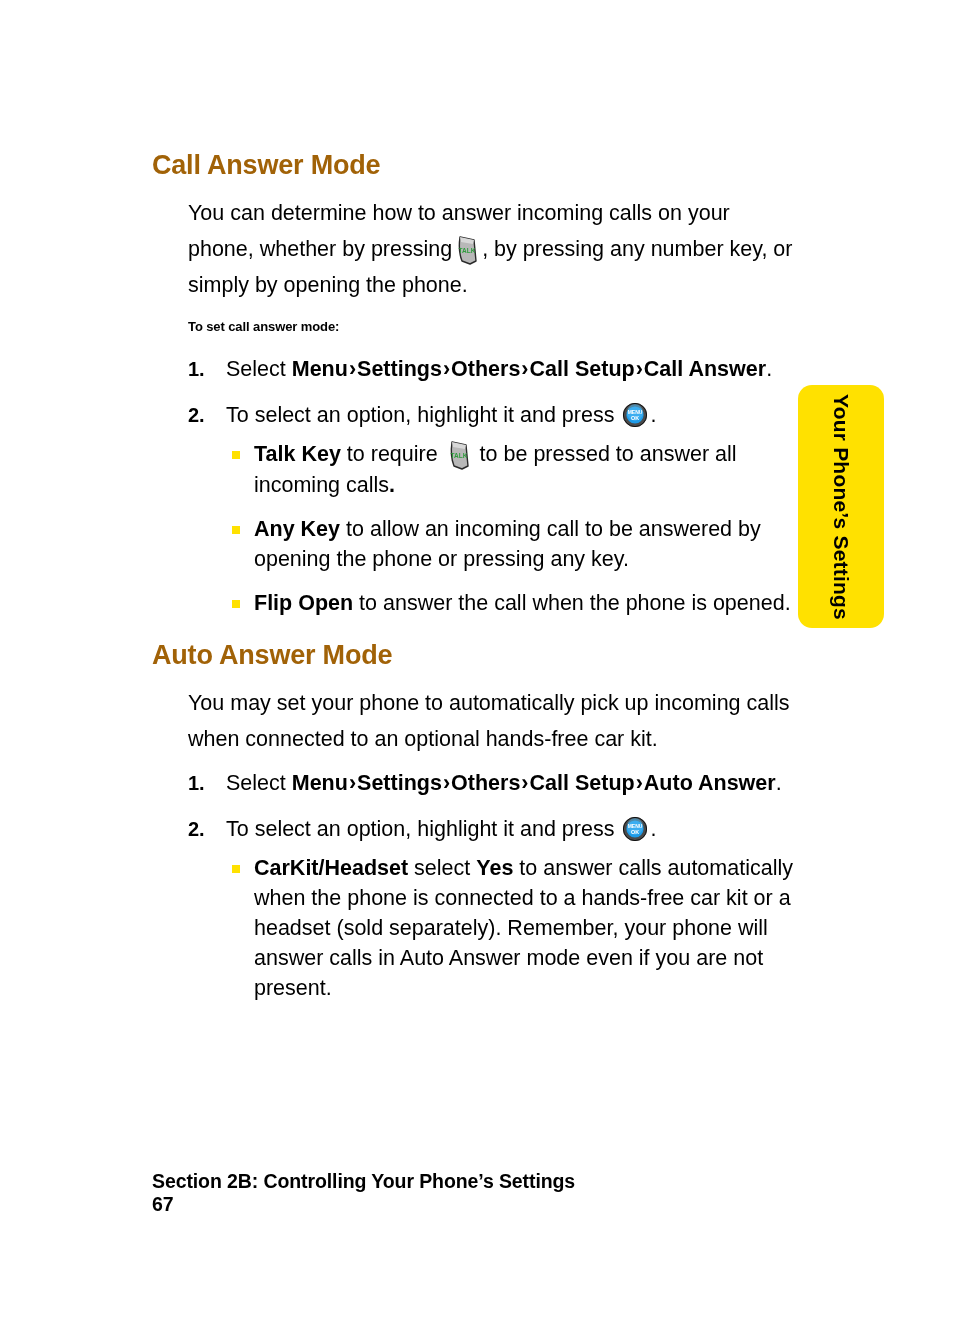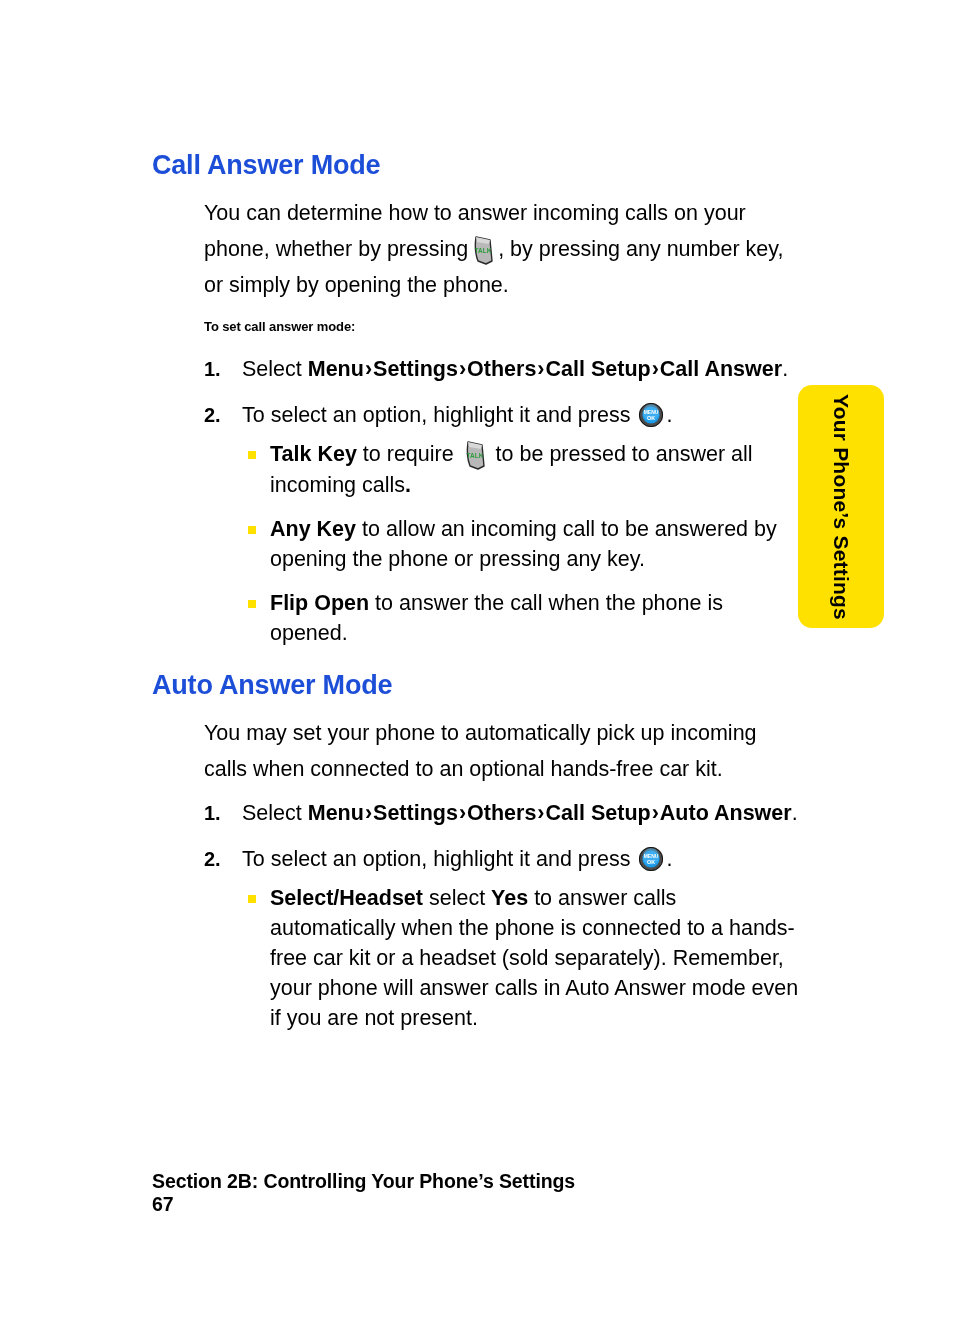--- a/index.html
+++ b/index.html
@@ -54,27 +54,27 @@
     top: 150px;
     width: 648px;
   }
 
   h2.section-heading {
     font-size: 27px;
     font-weight: bold;
     letter-spacing: -0.2px;
     margin: 0 0 14px 0;
     padding: 0;
-    color: #1d4ed8;
+    color: #a16207;
   }
   h2.section-heading.second {
     margin-top: 22px;
   }
 
-  .indent-1 { margin-left: 52px; }
+  .indent-1 { margin-left: 36px; }
 
   p.body-text {
     font-size: 21.5px;
     line-height: 36px;
     margin: 0 0 10px 0;
     color: #000000;
   }
 
   p.lead-in {
     font-size: 13px;
@@ -239,21 +239,21 @@
                 <circle cx="13" cy="13" r="12" fill="#4A4A4A"></circle>
                 <circle cx="13" cy="13" r="11.6" fill="none" stroke="#111111" stroke-width="1"></circle>
                 <circle cx="13" cy="13" r="8.6" fill="#1E9BE8"></circle>
                 <circle cx="13" cy="10.5" r="8.2" fill="#53BCF5" opacity="0.55"></circle>
                 <text x="13" y="12" font-family="'Liberation Sans', sans-serif" font-size="5" font-weight="bold" fill="#FFFFFF" text-anchor="middle">MENU</text>
                 <text x="13" y="18" font-family="'Liberation Sans', sans-serif" font-size="5.4" font-weight="bold" fill="#FFFFFF" text-anchor="middle">OK</text>
               </svg></span><span>.</span>
 
           <ul class="sub-bullets">
             <li>
-              <span class="sq" style="background: rgb(255, 225, 0);"></span><b>Select/Headset</b><span> select </span><b>Yes</b><span> to answer calls automatically when the phone is connected to a hands-free car kit or a headset (sold separately). Remember, your phone will answer calls in Auto Answer mode even if you are not present.</span>
+              <span class="sq" style="background: rgb(255, 225, 0);"></span><b>CarKit/Headset</b><span> select </span><b>Yes</b><span> to answer calls automatically when the phone is connected to a hands-free car kit or a headset (sold separately). Remember, your phone will answer calls in Auto Answer mode even if you are not present.</span>
             </li>
           </ul>
         </li>
       </ol>
     </div>
 
   </div>
 
   <div class="footer">
     <span>Section 2B: Controlling Your Phone’s Settings</span>

